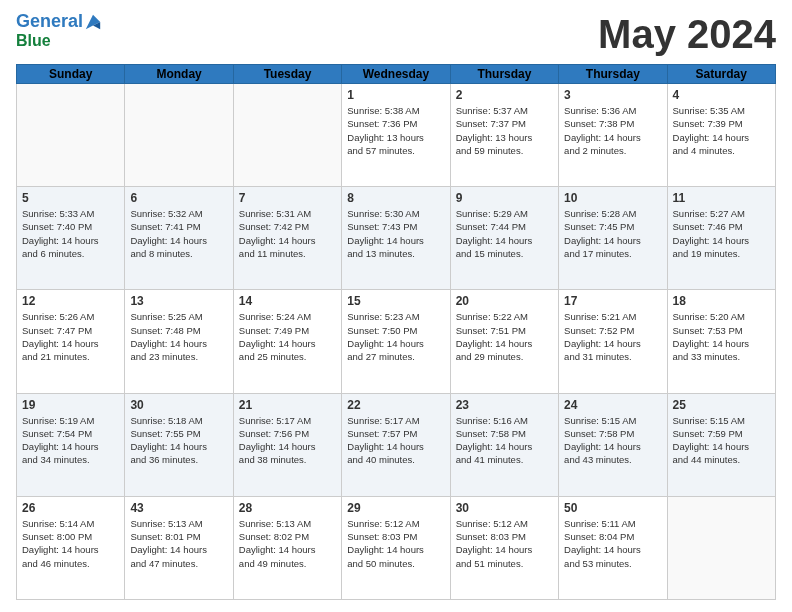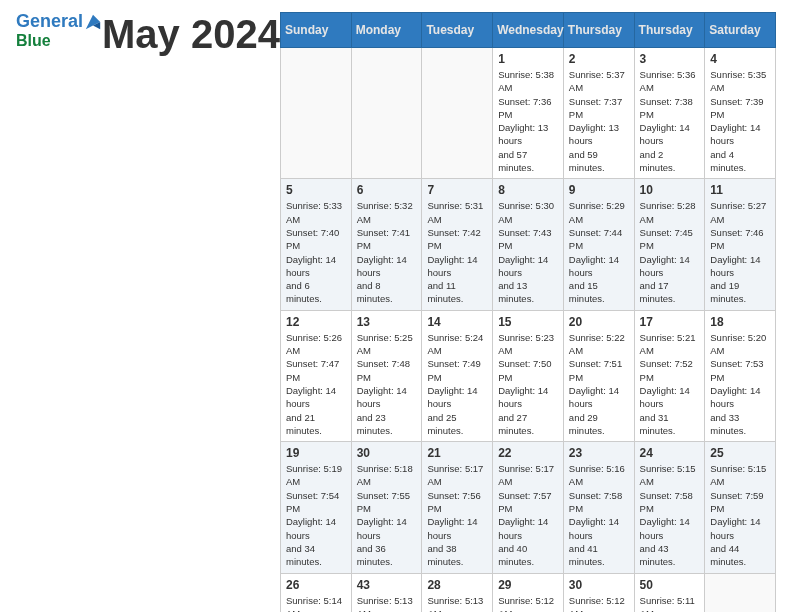--- a/index.html
+++ b/index.html
@@ -8,21 +8,21 @@
       height: 612px;
       font-family: Arial, sans-serif;
       background: #fff;
       overflow: hidden;
     }
     .page {
       width: 792px;
       height: 612px;
       padding: 12px 16px;
       display: flex;
-      flex-direction: row;
+      flex-direction: column;
     }
     .header {
       display: flex;
       justify-content: space-between;
       align-items: flex-start;
       margin-bottom: 8px;
     }
     .logo {
       display: flex;
       align-items: center;
@@ -56,25 +56,25 @@
     }
     .calendar {
       flex: 1;
       border: 1px solid #ccc;
       border-collapse: collapse;
       width: 100%;
       table-layout: fixed;
     }
     .calendar th {
       background: #2f7abf;
-      color: #e5e5e5;
+      color: #000000;
       font-size: 12px;
       font-weight: bold;
-      padding: 10px 4px;
-      text-align: left;
+      padding: 2px 4px;
+      text-align: center;
       border: 1px solid #2567a0;
     }
     .calendar td {
       border: 1px solid #ccc;
       vertical-align: top;
       padding: 4px 5px;
       font-size: 10px;
       color: #333;
       background: #fff;
       height: 88px;

